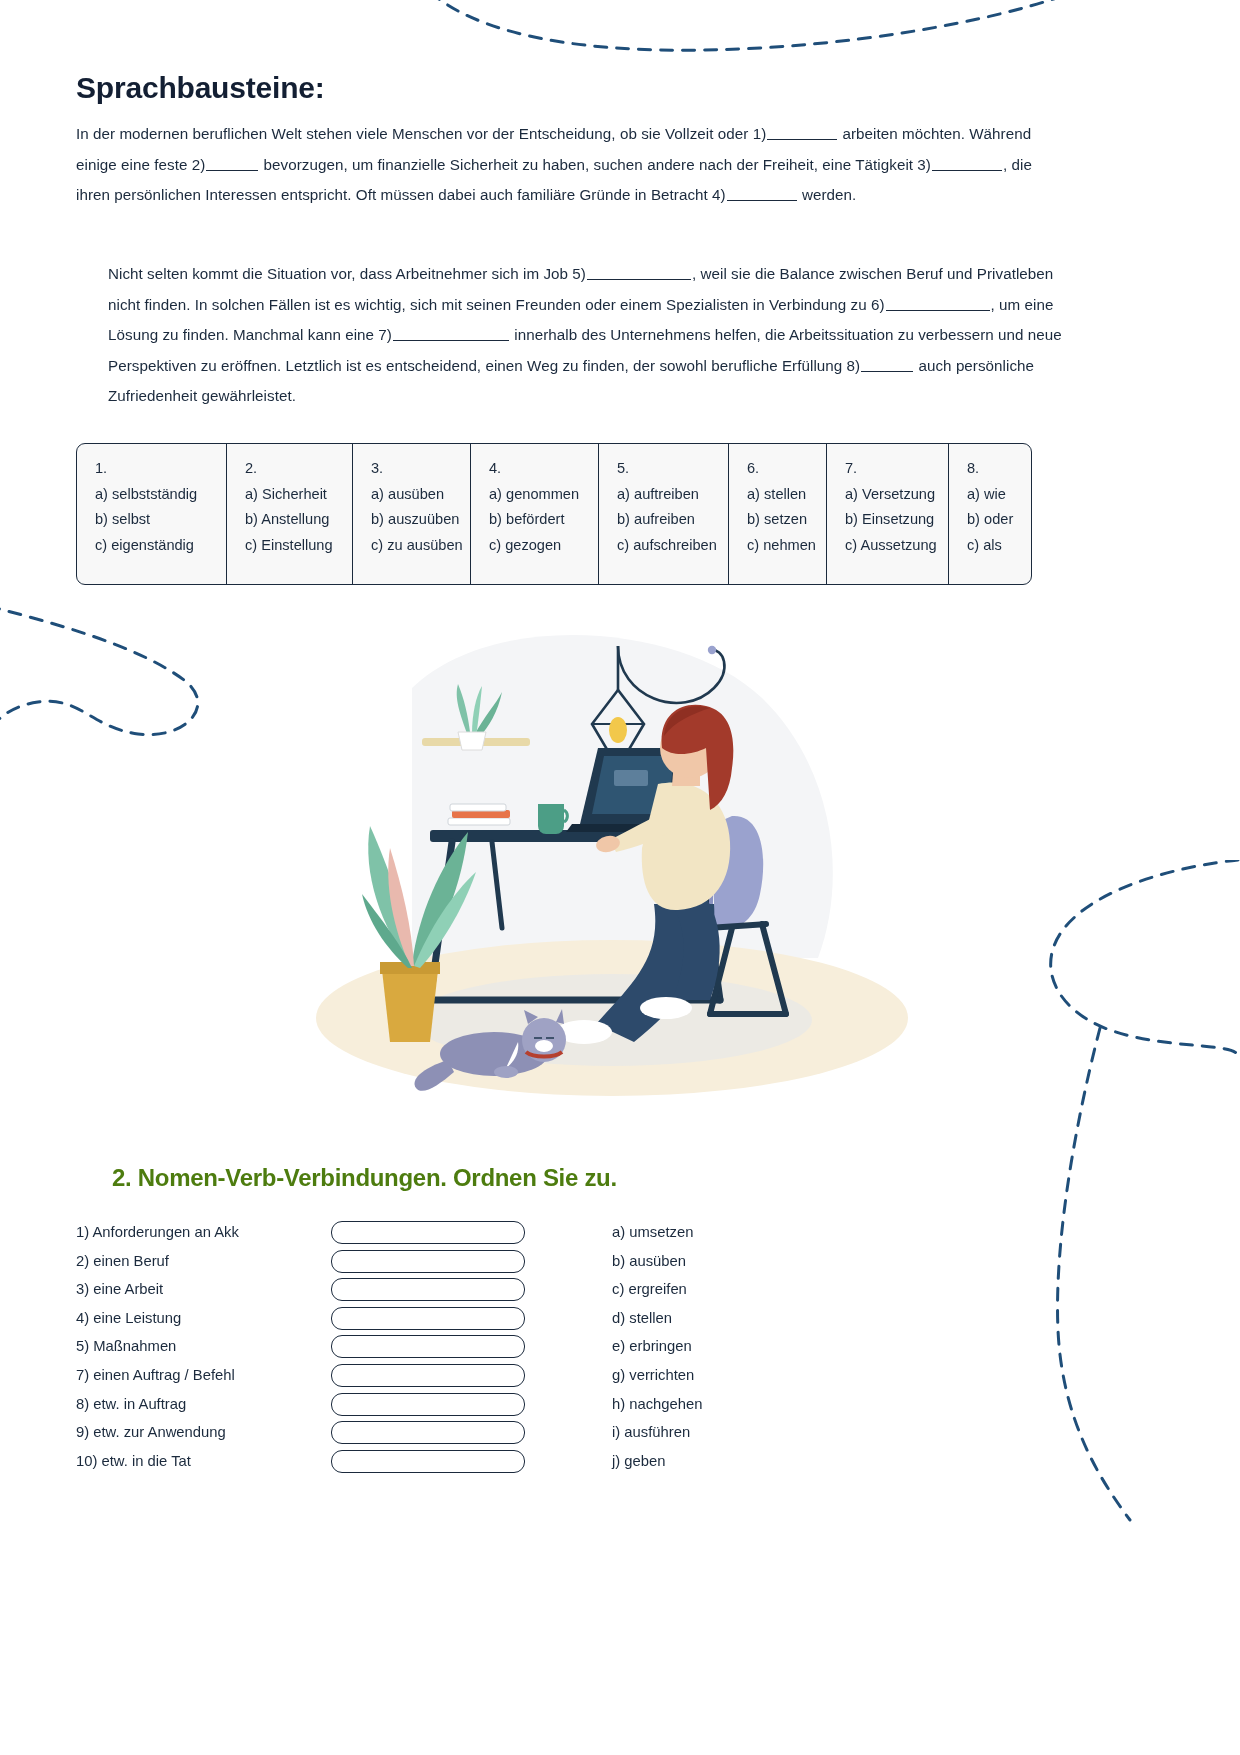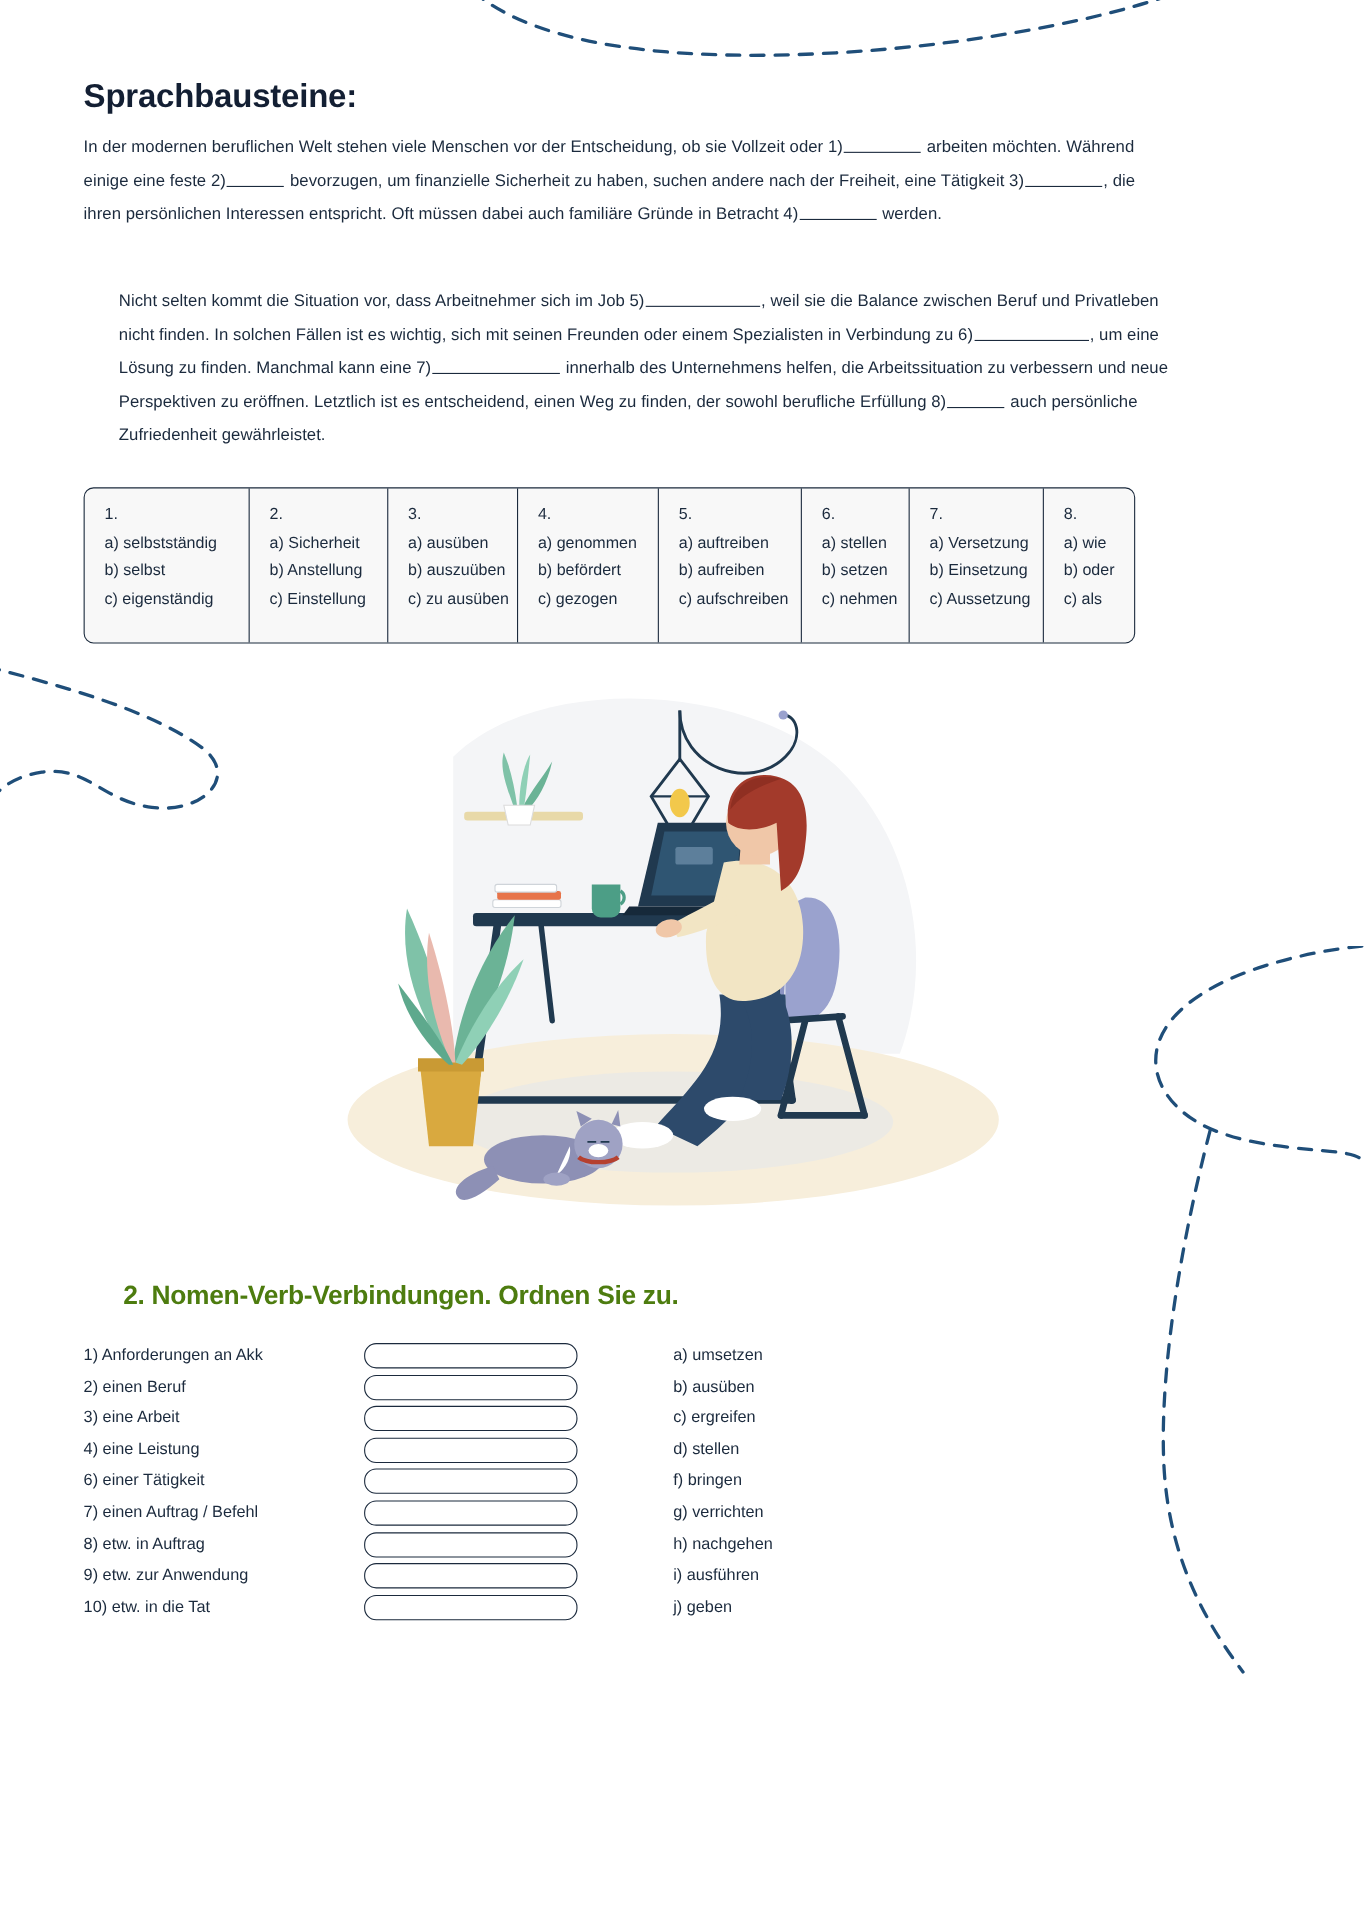--- a/index.html
+++ b/index.html
@@ -341,23 +341,23 @@
         <span class="m-left">3) eine Arbeit</span>
         <div class="m-box"></div>
         <span class="m-right">c) ergreifen</span>
       </div>
       <div class="match-row">
         <span class="m-left">4) eine Leistung</span>
         <div class="m-box"></div>
         <span class="m-right">d) stellen</span>
       </div>
       <div class="match-row">
-        <span class="m-left">6) einer Tätigkeit</span>
-        <div class="m-box"></div>
-        <span class="m-right">f) bringen</span>
+        <span class="m-left">5) Maßnahmen</span>
+        <div class="m-box"></div>
+        <span class="m-right">e) erbringen</span>
       </div>
       <div class="match-row">
         <span class="m-left">7) einen Auftrag / Befehl</span>
         <div class="m-box"></div>
         <span class="m-right">g) verrichten</span>
       </div>
       <div class="match-row">
         <span class="m-left">8) etw. in Auftrag</span>
         <div class="m-box"></div>
         <span class="m-right">h) nachgehen</span>

